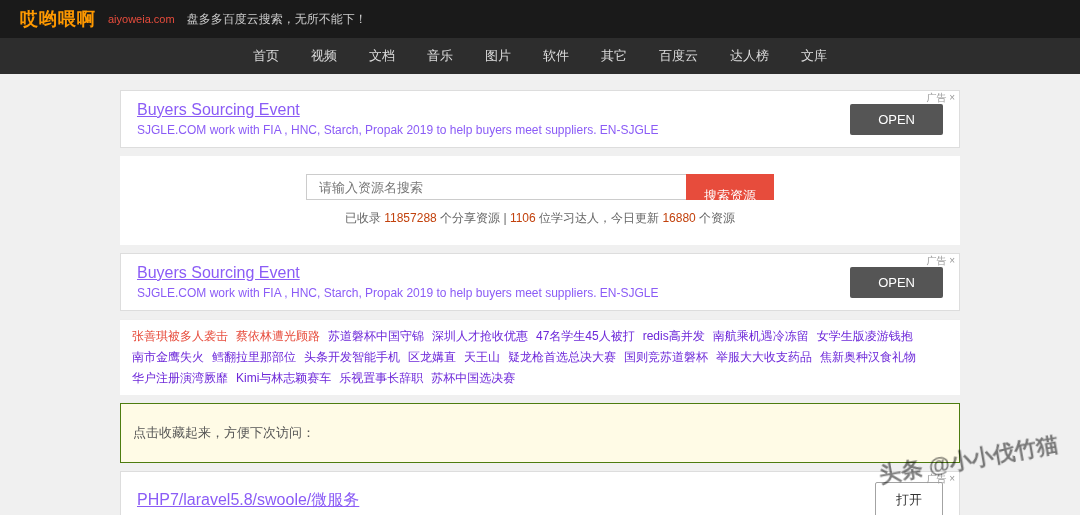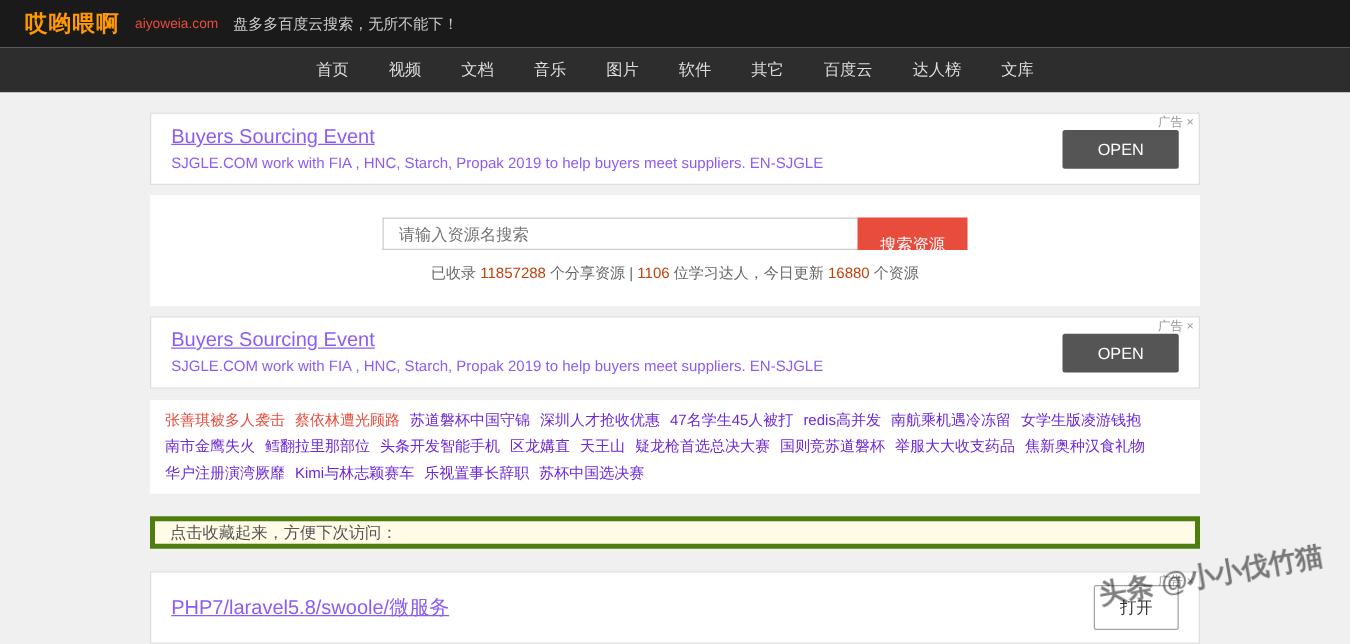--- a/index.html
+++ b/index.html
@@ -35,21 +35,21 @@
     .search-stats { margin-top: 10px; font-size: 12px; color: #666; }
     .search-stats .num { color: #c2410c; text-align: center; }
 
     
     .hot-tags { background: #fff; padding: 8px 12px; margin: 4px 0; display: flex; flex-wrap: wrap; gap: 4px; align-items: center; border-top: 1px solid #eee; }
     .hot-tag { color: #6d28d9; font-size: 12px; cursor: pointer; white-space: nowrap; }
     .hot-tag.red { color: #e74c3c; }
     .separator { color: #ccc; font-size: 12px; }
 
     
-    .tip-box { background: #fffbe6; border: 4px solid #4d7c0f; padding: 0 12px; margin: 18px 0; font-size: 13px; color: #555; }
+    .tip-box { background: #fffbe6; border: 1px solid #4d7c0f; padding: 20px 12px; margin: 8px 0; font-size: 13px; color: #555; }
 
     
     .php-ad { background: #fff; border: 1px solid #ddd; margin: 8px 0; padding: 10px 16px; display: flex; align-items: center; justify-content: space-between; position: relative; }
     .php-ad-btn { background: #fff; color: #333; border: 1px solid #a3a3a3; padding: 8px 20px; font-size: 13px; cursor: pointer; border-radius: 2px; }
 
     
     .watermark { position: fixed; right: 20px; bottom: 40px; font-size: 22px; color: rgba(0,0,0,0.5); font-weight: bold; transform: rotate(-10deg); pointer-events: none; }
   </style>
 </head>
 <body>

